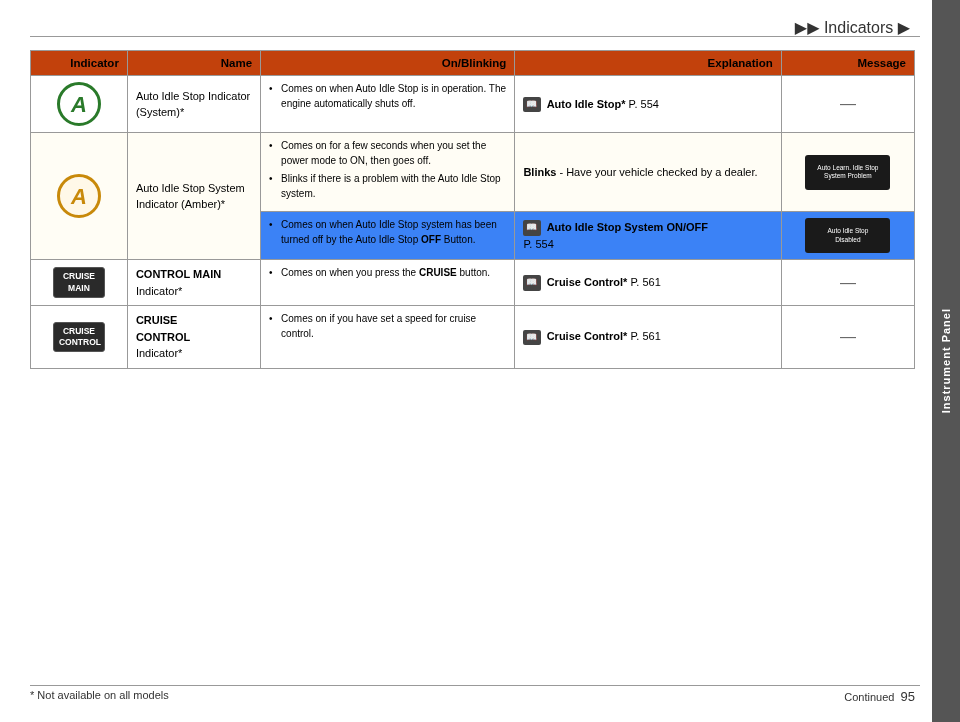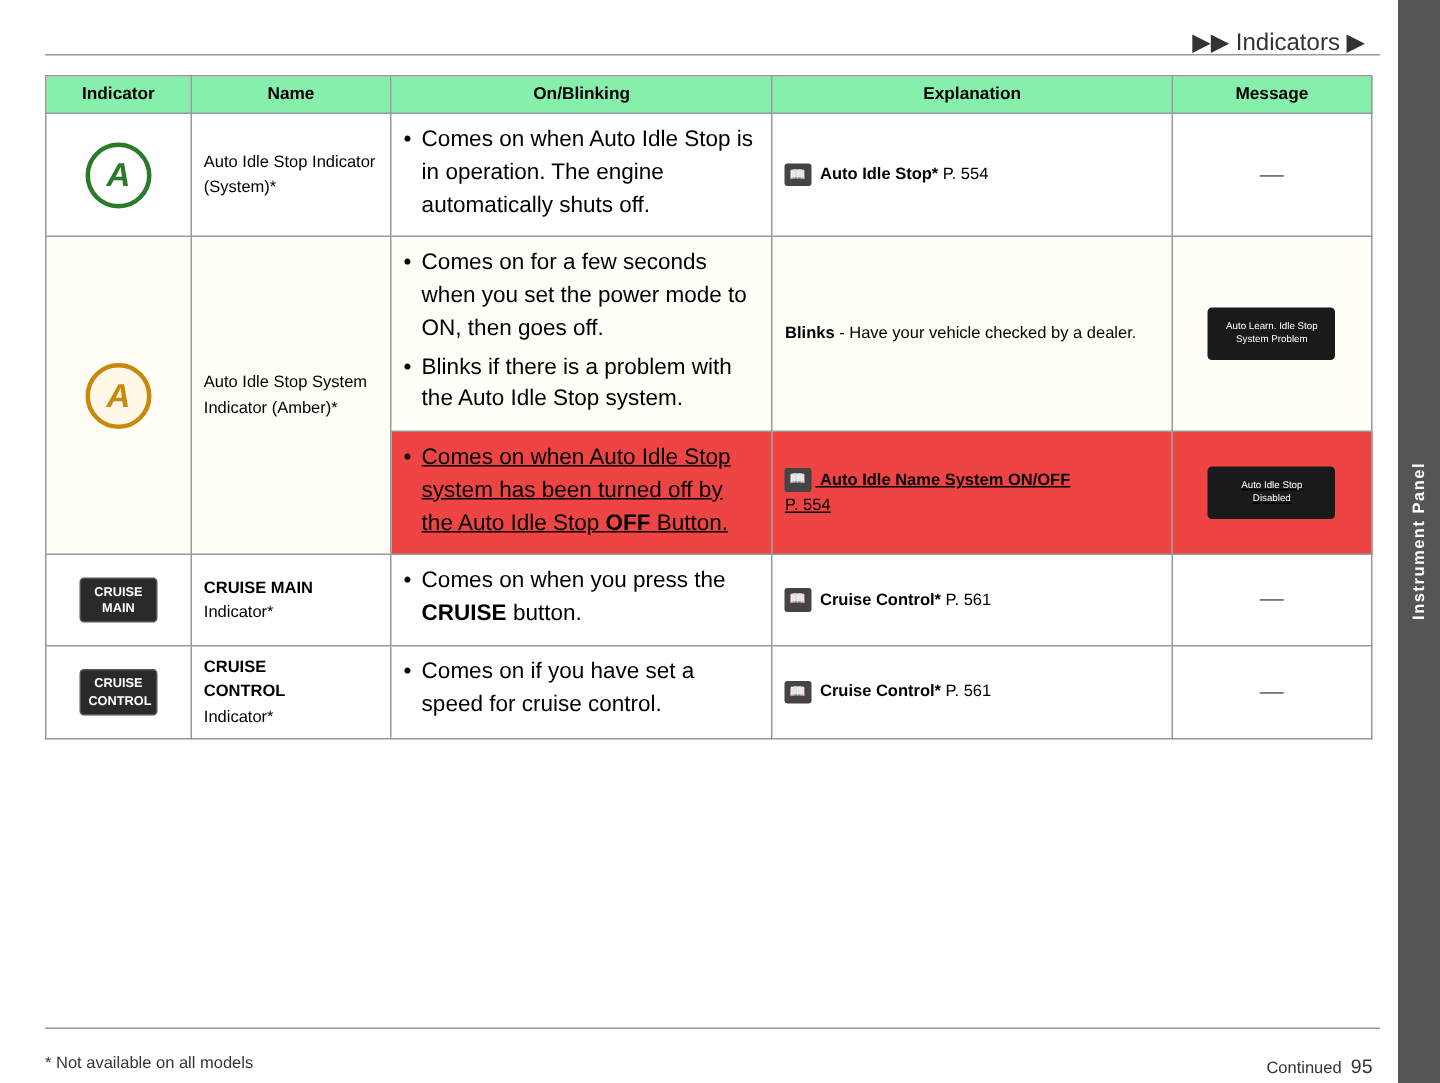--- a/index.html
+++ b/index.html
@@ -55,21 +55,21 @@
       top: 36px;
       left: 30px;
       right: 40px;
       height: 1px;
       background: #999;
     }
 
     
     .footer {
       position: absolute;
-      bottom: 4px;
+      bottom: 18px;
       left: 30px;
       right: 45px;
       display: flex;
       justify-content: space-between;
       font-size: 11px;
       color: #333;
     }
     .footer-line {
       position: absolute;
       bottom: 36px;
@@ -92,26 +92,26 @@
       bottom: 45px;
     }
 
     
     .indicator-table {
       width: 100%;
       border-collapse: collapse;
       border: 1px solid #999;
     }
     .indicator-table th {
-      background: #86efac;
+      background: #c2410c;
       border: 1px solid #999;
       padding: 6px 8px;
       font-size: 11.5px;
       font-weight: bold;
-      text-align: center;
+      text-align: right;
     }
     .indicator-table td {
       border: 1px solid #999;
       padding: 6px 8px;
       vertical-align: top;
       font-size: 11px;
       line-height: 1.5;
     }
 
     .col-indicator { width: 80px; text-align: center; vertical-align: middle !important; }
@@ -172,21 +172,21 @@
 
     
     .bullet-list {
       list-style: none;
       padding: 0;
     }
     .bullet-list li {
       padding-left: 12px;
       position: relative;
       margin-bottom: 4px;
-      font-size: 15px;
+      font-size: 10px;
       line-height: 1.45;
     }
     .bullet-list li::before {
       content: "•";
       position: absolute;
       left: 0;
       top: 0;
     }
 
     
@@ -223,21 +223,21 @@
       margin: 0 auto;
       padding: 3px;
     }
     .msg-dash {
       color: #666;
       font-size: 16px;
     }
 
     
     .row-amber { background: #fffdf5; }
-    .row-amber2 { background: #ef4444; text-decoration: underline; }
+    .row-amber2 { background: #3b82f6; }
   </style>
 </head>
 <body>
 
 <div class="page-container">
 
   <div class="side-tab">
     <span class="side-tab-text">Instrument Panel</span>
   </div>
 
@@ -316,39 +316,39 @@
 
         <tr class="row-amber2">
           <td class="col-onblinking">
             <ul class="bullet-list">
               <li>Comes on when Auto Idle Stop system has been turned off by the Auto Idle Stop <span class="bold-text">OFF</span> Button.</li>
             </ul>
           </td>
           <td class="col-explanation">
             <span class="explanation-link">
               <span class="ref-icon">📖</span>
-              <span class="bold-text">Auto Idle Name System ON/OFF</span><br>P. 554
+              <span class="bold-text">Auto Idle Stop System ON/OFF</span><br>P. 554
             </span>
           </td>
           <td class="col-message">
             <div class="msg-image">
               <div style="font-size:6.5px;">Auto Idle Stop</div>
               <div style="font-size:6.5px;">Disabled</div>
             </div>
           </td>
         </tr>
 
         <tr>
           <td class="col-indicator">
             <div class="cruise-main-icon">
               CRUISE<br>MAIN
             </div>
           </td>
           <td class="col-name">
-            <strong>CRUISE MAIN</strong><br>Indicator*
+            <strong>CONTROL MAIN</strong><br>Indicator*
           </td>
           <td class="col-onblinking">
             <ul class="bullet-list">
               <li>Comes on when you press the <span class="bold-text">CRUISE</span> button.</li>
             </ul>
           </td>
           <td class="col-explanation">
             <span class="explanation-link">
               <span class="ref-icon">📖</span>
               <span class="bold-text">Cruise Control*</span> P. 561

